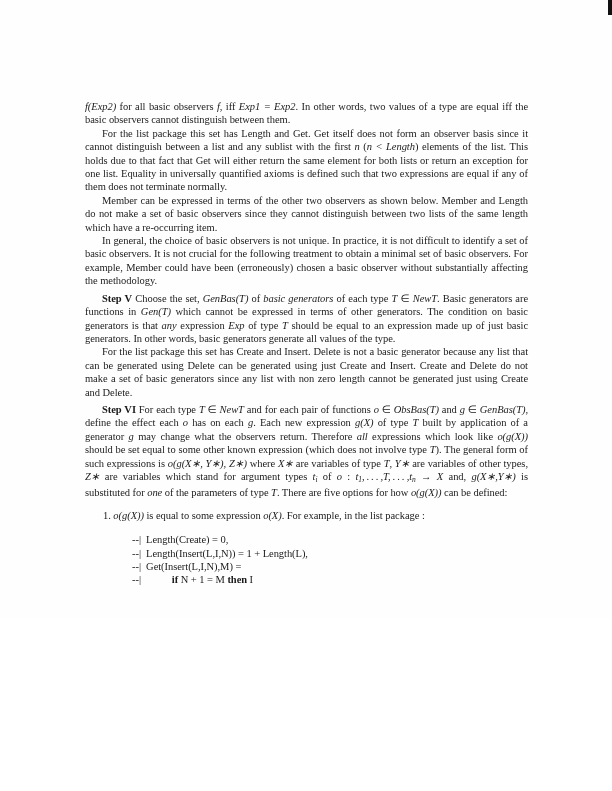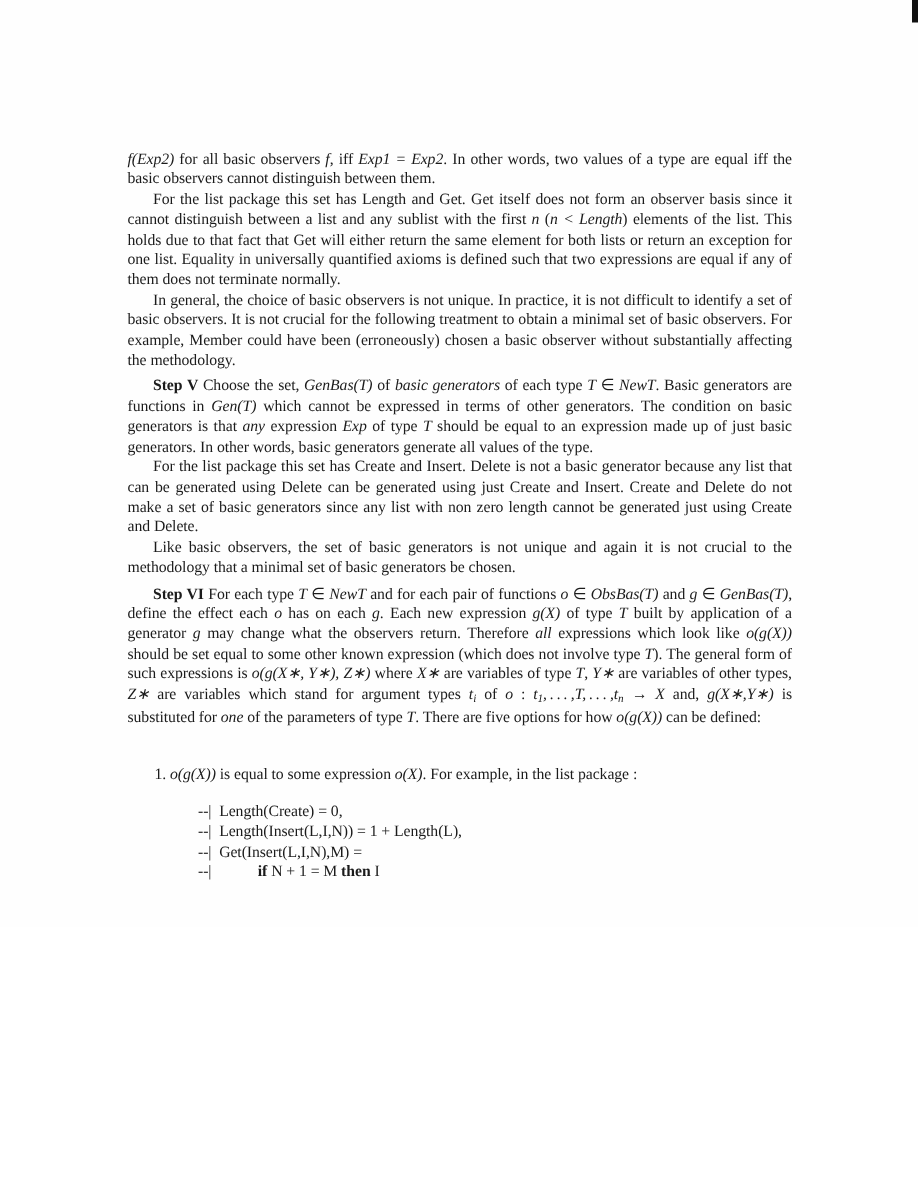--- a/index.html
+++ b/index.html
@@ -26,21 +26,21 @@
     top: 100px;
     width: 443px;
     font-size: 10.5px;
     line-height: 13.4px;
     text-align: justify;
     letter-spacing: -0.05px;
   }
   .para { text-indent: 17px; margin: 0; }
   .para.noindent { text-indent: 0; }
   .para.step { margin-top: 4px; }
-  .list { margin-top: 25px; }
+  .list { margin-top: 9px; }
   .list-item { padding-left: 18px; text-align: left; }
   .code { margin-top: 11px; padding-left: 47px; text-align: left; }
   .code-line { white-space: pre; }
   .i { font-style: italic; }
   .b { font-weight: bold; text-align: center; }
   .sub { font-style: italic; font-size: 7.5px; vertical-align: -2px; }
   .page-number {
     position: absolute;
     top: 721px;
     left: 0;
@@ -53,24 +53,24 @@
 </head>
 <body>
 
 <div class="page">
   <div class="corner-mark"></div>
 
   <div class="text-block">
     <div>
         <div class="para noindent"><span class="i">f(Exp2)</span><span> for all basic observers </span><span class="i">f</span><span>, iff </span><span class="i">Exp1 = Exp2</span><span>. In other words, two values of a type are equal iff the basic observers cannot distinguish between them.</span></div>
         <div class="para"><span>For the list package this set has Length and Get. Get itself does not form an observer basis since it cannot distinguish between a list and any sublist with the first </span><span class="i">n</span><span> (</span><span class="i">n &lt; Length</span><span>) elements of the list. This holds due to that fact that Get will either return the same element for both lists or return an exception for one list. Equality in universally quantified axioms is defined such that two expressions are equal if any of them does not terminate normally.</span></div>
+        <div class="para"><span>Member can be expressed in terms of the other two observers as shown below. Member and Length do not make a set of basic observers since they cannot distinguish between two lists of the same length which have a re-occurring item.</span></div>
         <div class="para"><span>In general, the choice of basic observers is not unique. In practice, it is not difficult to identify a set of basic observers. It is not crucial for the following treatment to obtain a minimal set of basic observers. For example, Member could have been (erroneously) chosen a basic observer without substantially affecting the methodology.</span></div>
         <div class="para step"><span class="b">Step V</span><span> Choose the set, </span><span class="i">GenBas(T)</span><span> of </span><span class="i">basic generators</span><span> of each type </span><span class="i">T</span><span> ∈ </span><span class="i">NewT</span><span>. Basic generators are functions in </span><span class="i">Gen(T)</span><span> which cannot be expressed in terms of other generators. The condition on basic generators is that </span><span class="i">any</span><span> expression </span><span class="i">Exp</span><span> of type </span><span class="i">T</span><span> should be equal to an expression made up of just basic generators. In other words, basic generators generate all values of the type.</span></div>
         <div class="para"><span>For the list package this set has Create and Insert. Delete is not a basic generator because any list that can be generated using Delete can be generated using just Create and Insert. Create and Delete do not make a set of basic generators since any list with non zero length cannot be generated just using Create and Delete.</span></div>
-        <div class="para"><span>Like basic observers, the set of basic generators is not unique and again it is not crucial to the methodology that a minimal set of basic generators be chosen.</span></div>
         <div class="para step"><span class="b">Step VI</span><span> For each type </span><span class="i">T</span><span> ∈ </span><span class="i">NewT</span><span> and for each pair of functions </span><span class="i">o</span><span> ∈ </span><span class="i">ObsBas(T)</span><span> and </span><span class="i">g</span><span> ∈ </span><span class="i">GenBas(T)</span><span>, define the effect each </span><span class="i">o</span><span> has on each </span><span class="i">g</span><span>. Each new expression </span><span class="i">g(X)</span><span> of type </span><span class="i">T</span><span> built by application of a generator </span><span class="i">g</span><span> may change what the observers return. Therefore </span><span class="i">all</span><span> expressions which look like </span><span class="i">o(g(X))</span><span> should be set equal to some other known expression (which does not involve type </span><span class="i">T</span><span>). The general form of such expressions is </span><span class="i">o(g(X∗, Y∗), Z∗)</span><span> where </span><span class="i">X∗</span><span> are variables of type </span><span class="i">T</span><span>, </span><span class="i">Y∗</span><span> are variables of other types, </span><span class="i">Z∗</span><span> are variables which stand for argument types </span><span class="i">t</span><span class="sub">i</span><span> of </span><span class="i">o</span><span> : </span><span class="i">t</span><span class="sub">1</span><span class="i">, . . . ,T, . . . ,t</span><span class="sub">n</span><span> → </span><span class="i">X</span><span> and, </span><span class="i">g(X∗,Y∗)</span><span> is substituted for </span><span class="i">one</span><span> of the parameters of type </span><span class="i">T</span><span>. There are five options for how </span><span class="i">o(g(X))</span><span> can be defined:</span></div>
       </div>
 
     <div class="list">
         <div class="list-item"><span>1. </span><span class="i">o(g(X))</span><span> is equal to some expression </span><span class="i">o(X)</span><span>. For example, in the list package :</span></div>
       </div>
 
     <div class="code">
         <div class="code-line"><span>--|  Length(Create) = 0,</span></div>
         <div class="code-line"><span>--|  Length(Insert(L,I,N)) = 1 + Length(L),</span></div>

